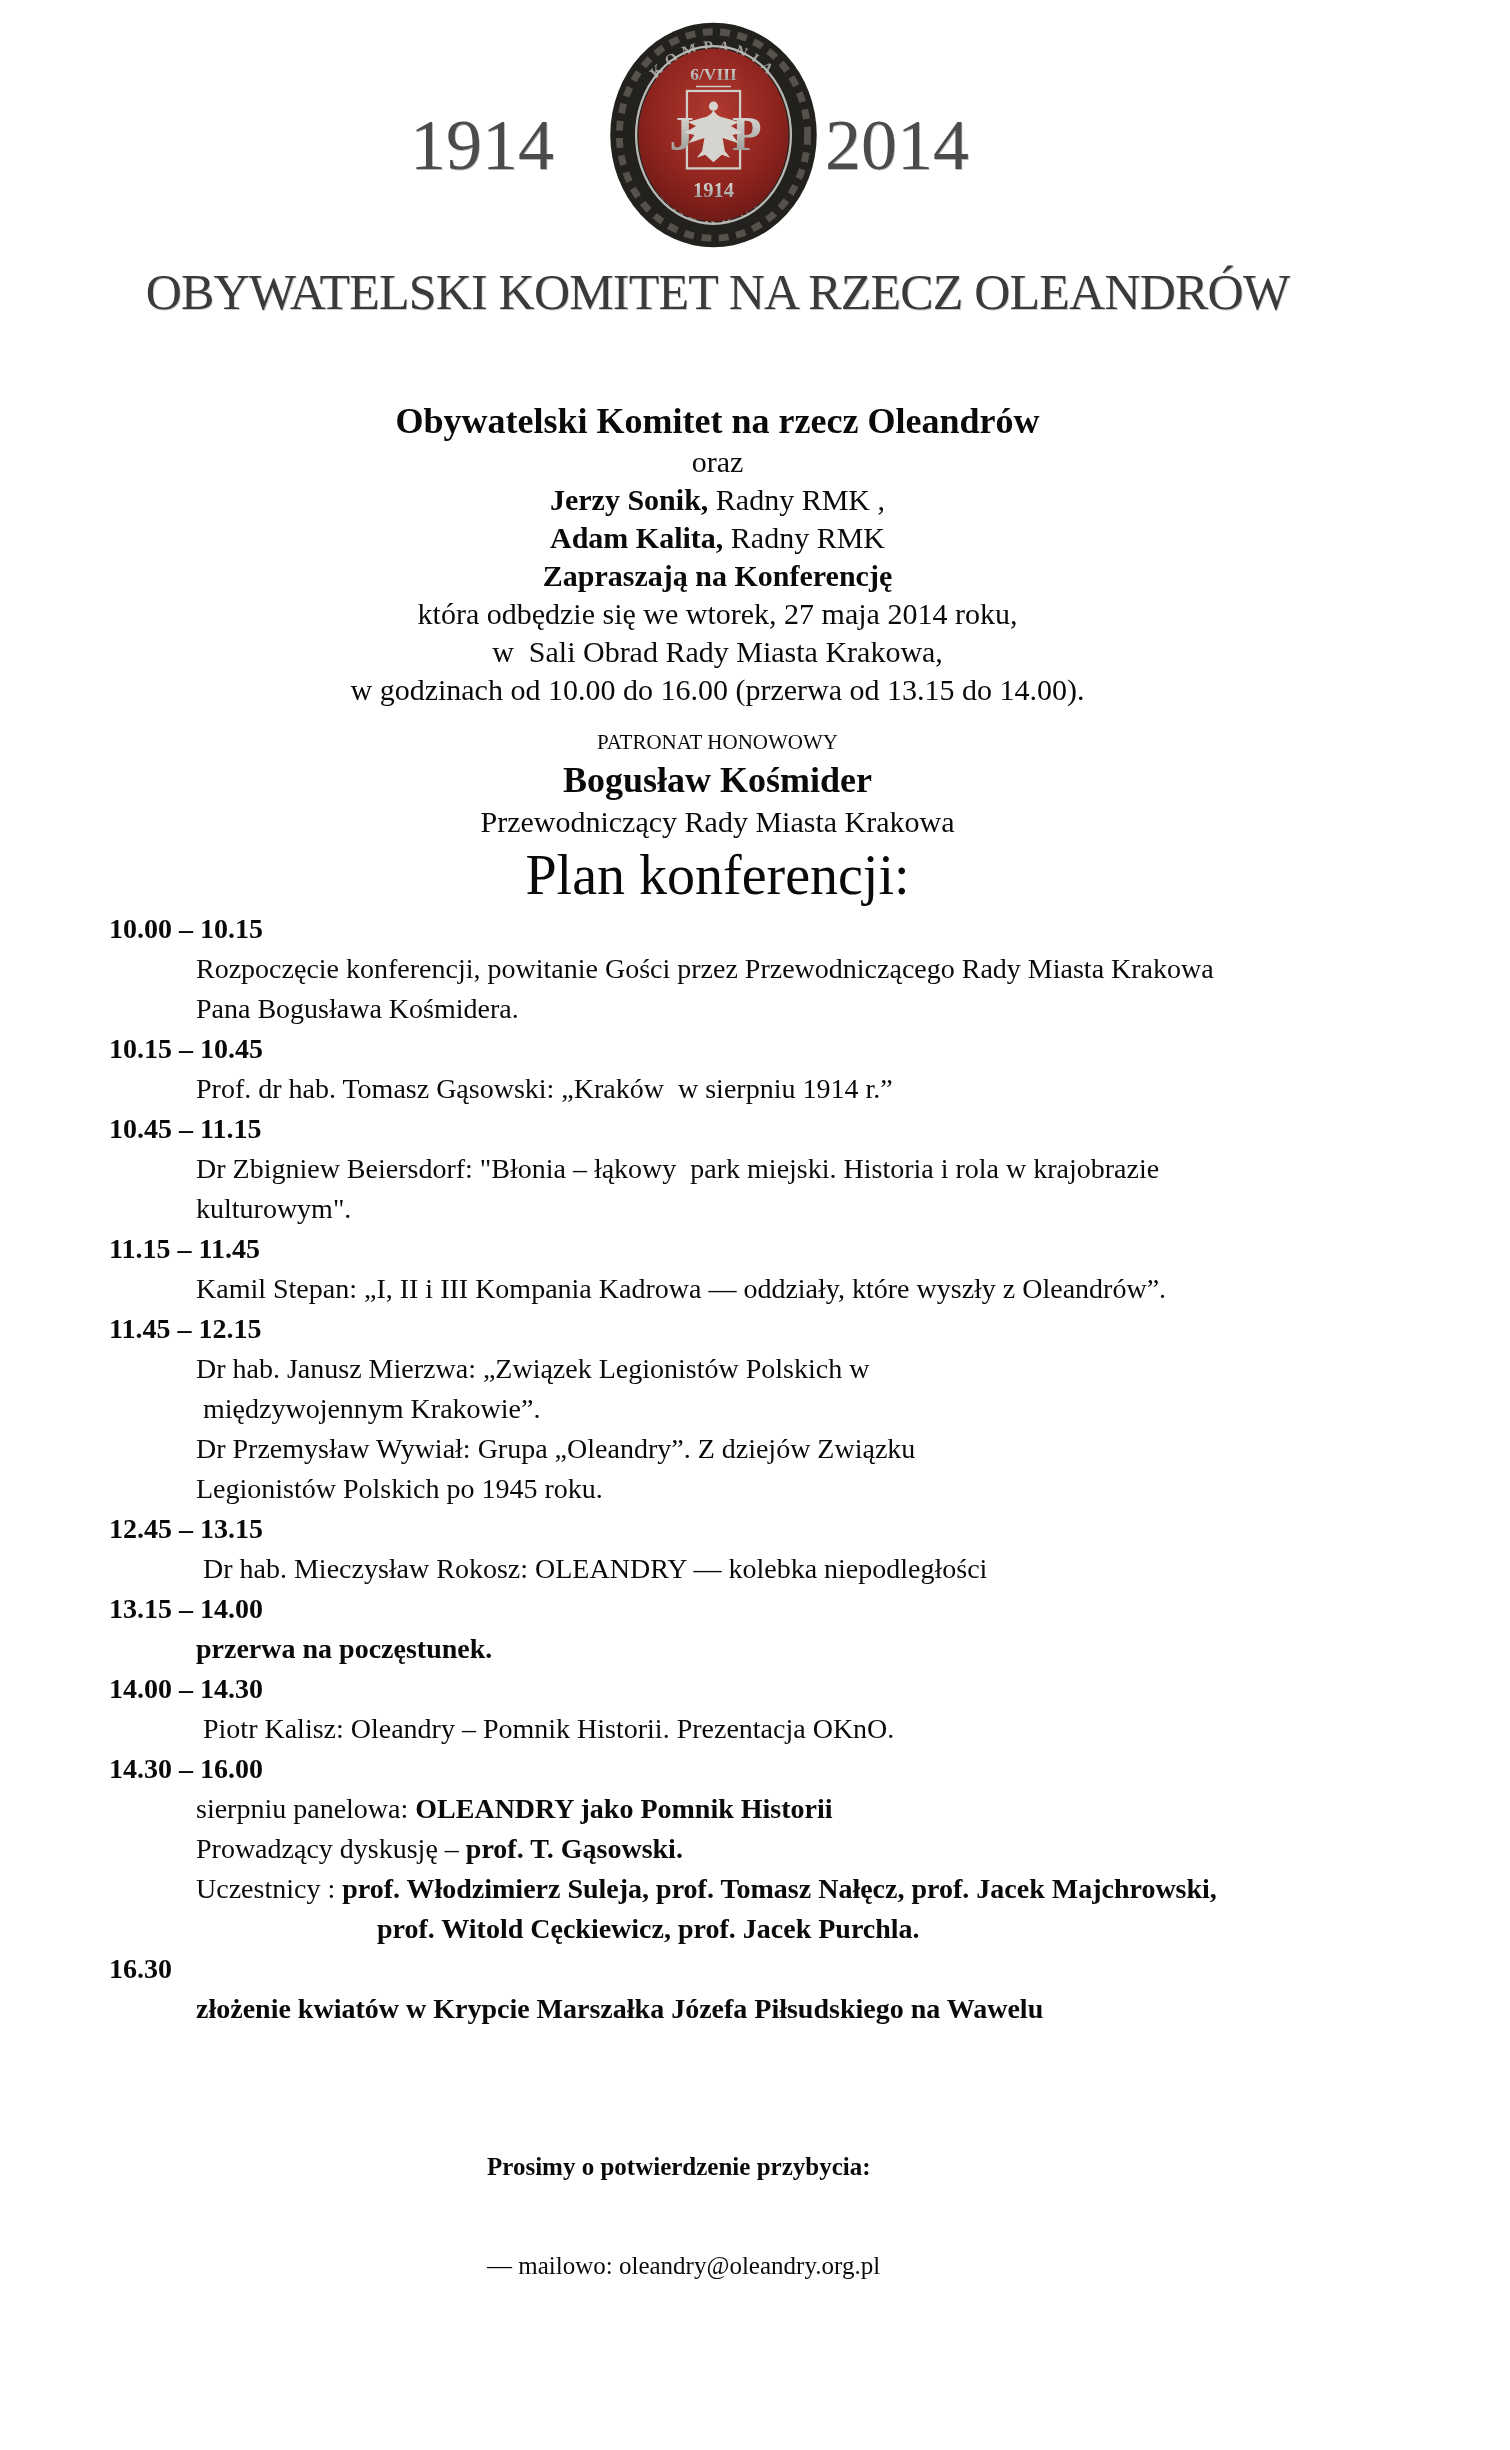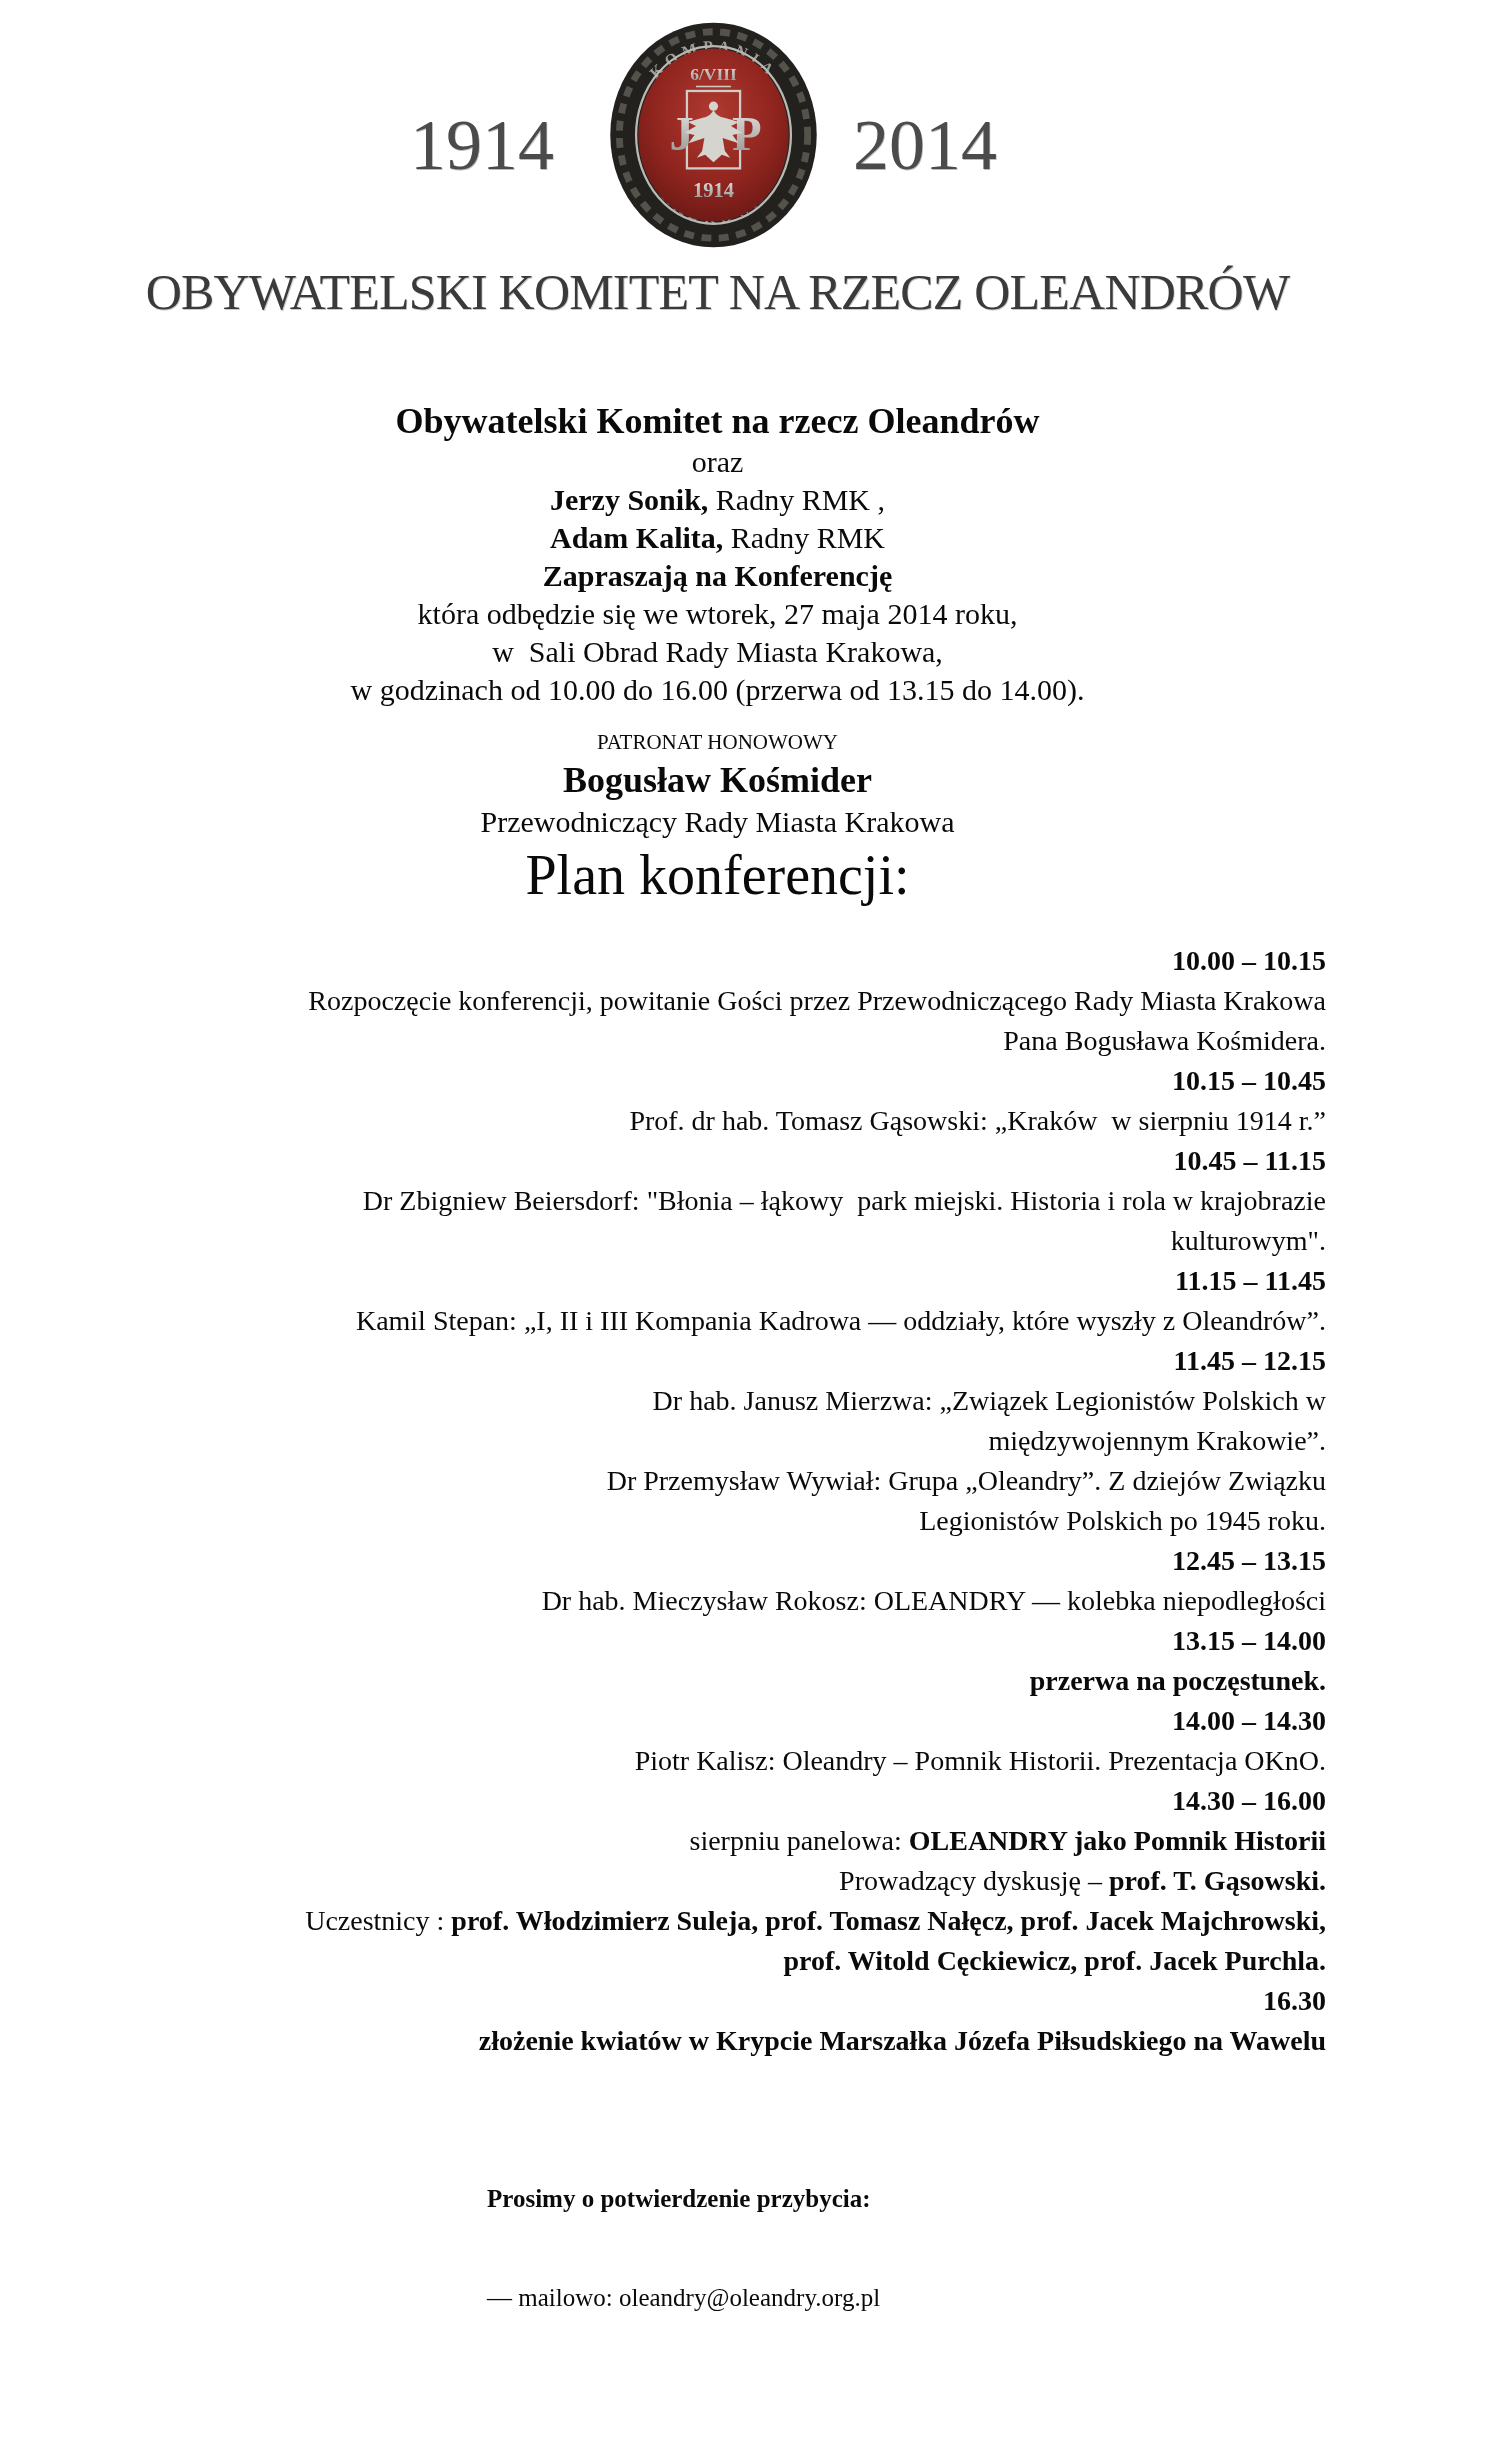--- a/index.html
+++ b/index.html
@@ -3,36 +3,36 @@
 <meta charset="utf-8">
 <style>
   html,body{margin:0;padding:0;background:#ffffff;}
   .page{position:relative;width:1511px;height:2450px;background:#fff;overflow:hidden;
         font-family:"Liberation Serif", serif;color:#0a0a0a;}
   
   .logo-area{position:relative;height:357px;}
   .year{position:absolute;top:109px;font-size:72px;line-height:72px;color:#4b4b4b;
         text-shadow:0.8px 0.8px 0 #bdbdbd;}
   .year.left{left:410px;}
-  .year.right{left:825px;margin-left:28px;}
+  .year.right{left:825px;}
   .badge-wrap{position:absolute;left:608px;top:21px;width:211px;height:228px;}
   .committee{position:absolute;top:266px;left:109px;width:1217px;text-align:center;
              font-size:50px;line-height:53px;letter-spacing:-0.8px;color:#3a3a3a;
              text-shadow:0.8px 0.8px 0 #c9c9c9;white-space:pre;}
   
   .column{margin-left:109px;width:1217px;}
   .center{text-align:center;}
   .title{font-size:36px;line-height:44px;font-weight:bold;margin-top:42px;}
   .hl{font-size:30px;line-height:38px;white-space:pre;}
   .patronat{font-size:21px;line-height:30px;margin-top:18px;}
   .patron-name{font-size:36px;line-height:46px;font-weight:bold;}
   .patron-title{font-size:30px;line-height:38px;}
   .plan{font-size:56px;line-height:68px;}
   
-  .schedule{margin-top:32px;text-align:right;}
+  .schedule{}
   .row{font-size:28px;line-height:40px;white-space:pre;}
   .row.time{font-weight:bold;}
   .row.desc{padding-left:87px;}
   .row.desc.ind2{padding-left:268px;}
   .b{font-weight:bold;}
   
   .rsvp{margin-top:55px;margin-left:378px;font-size:25px;line-height:33px;white-space:pre;}
   svg text{font-family:"Liberation Serif", serif;}
 </style>
 </head>

